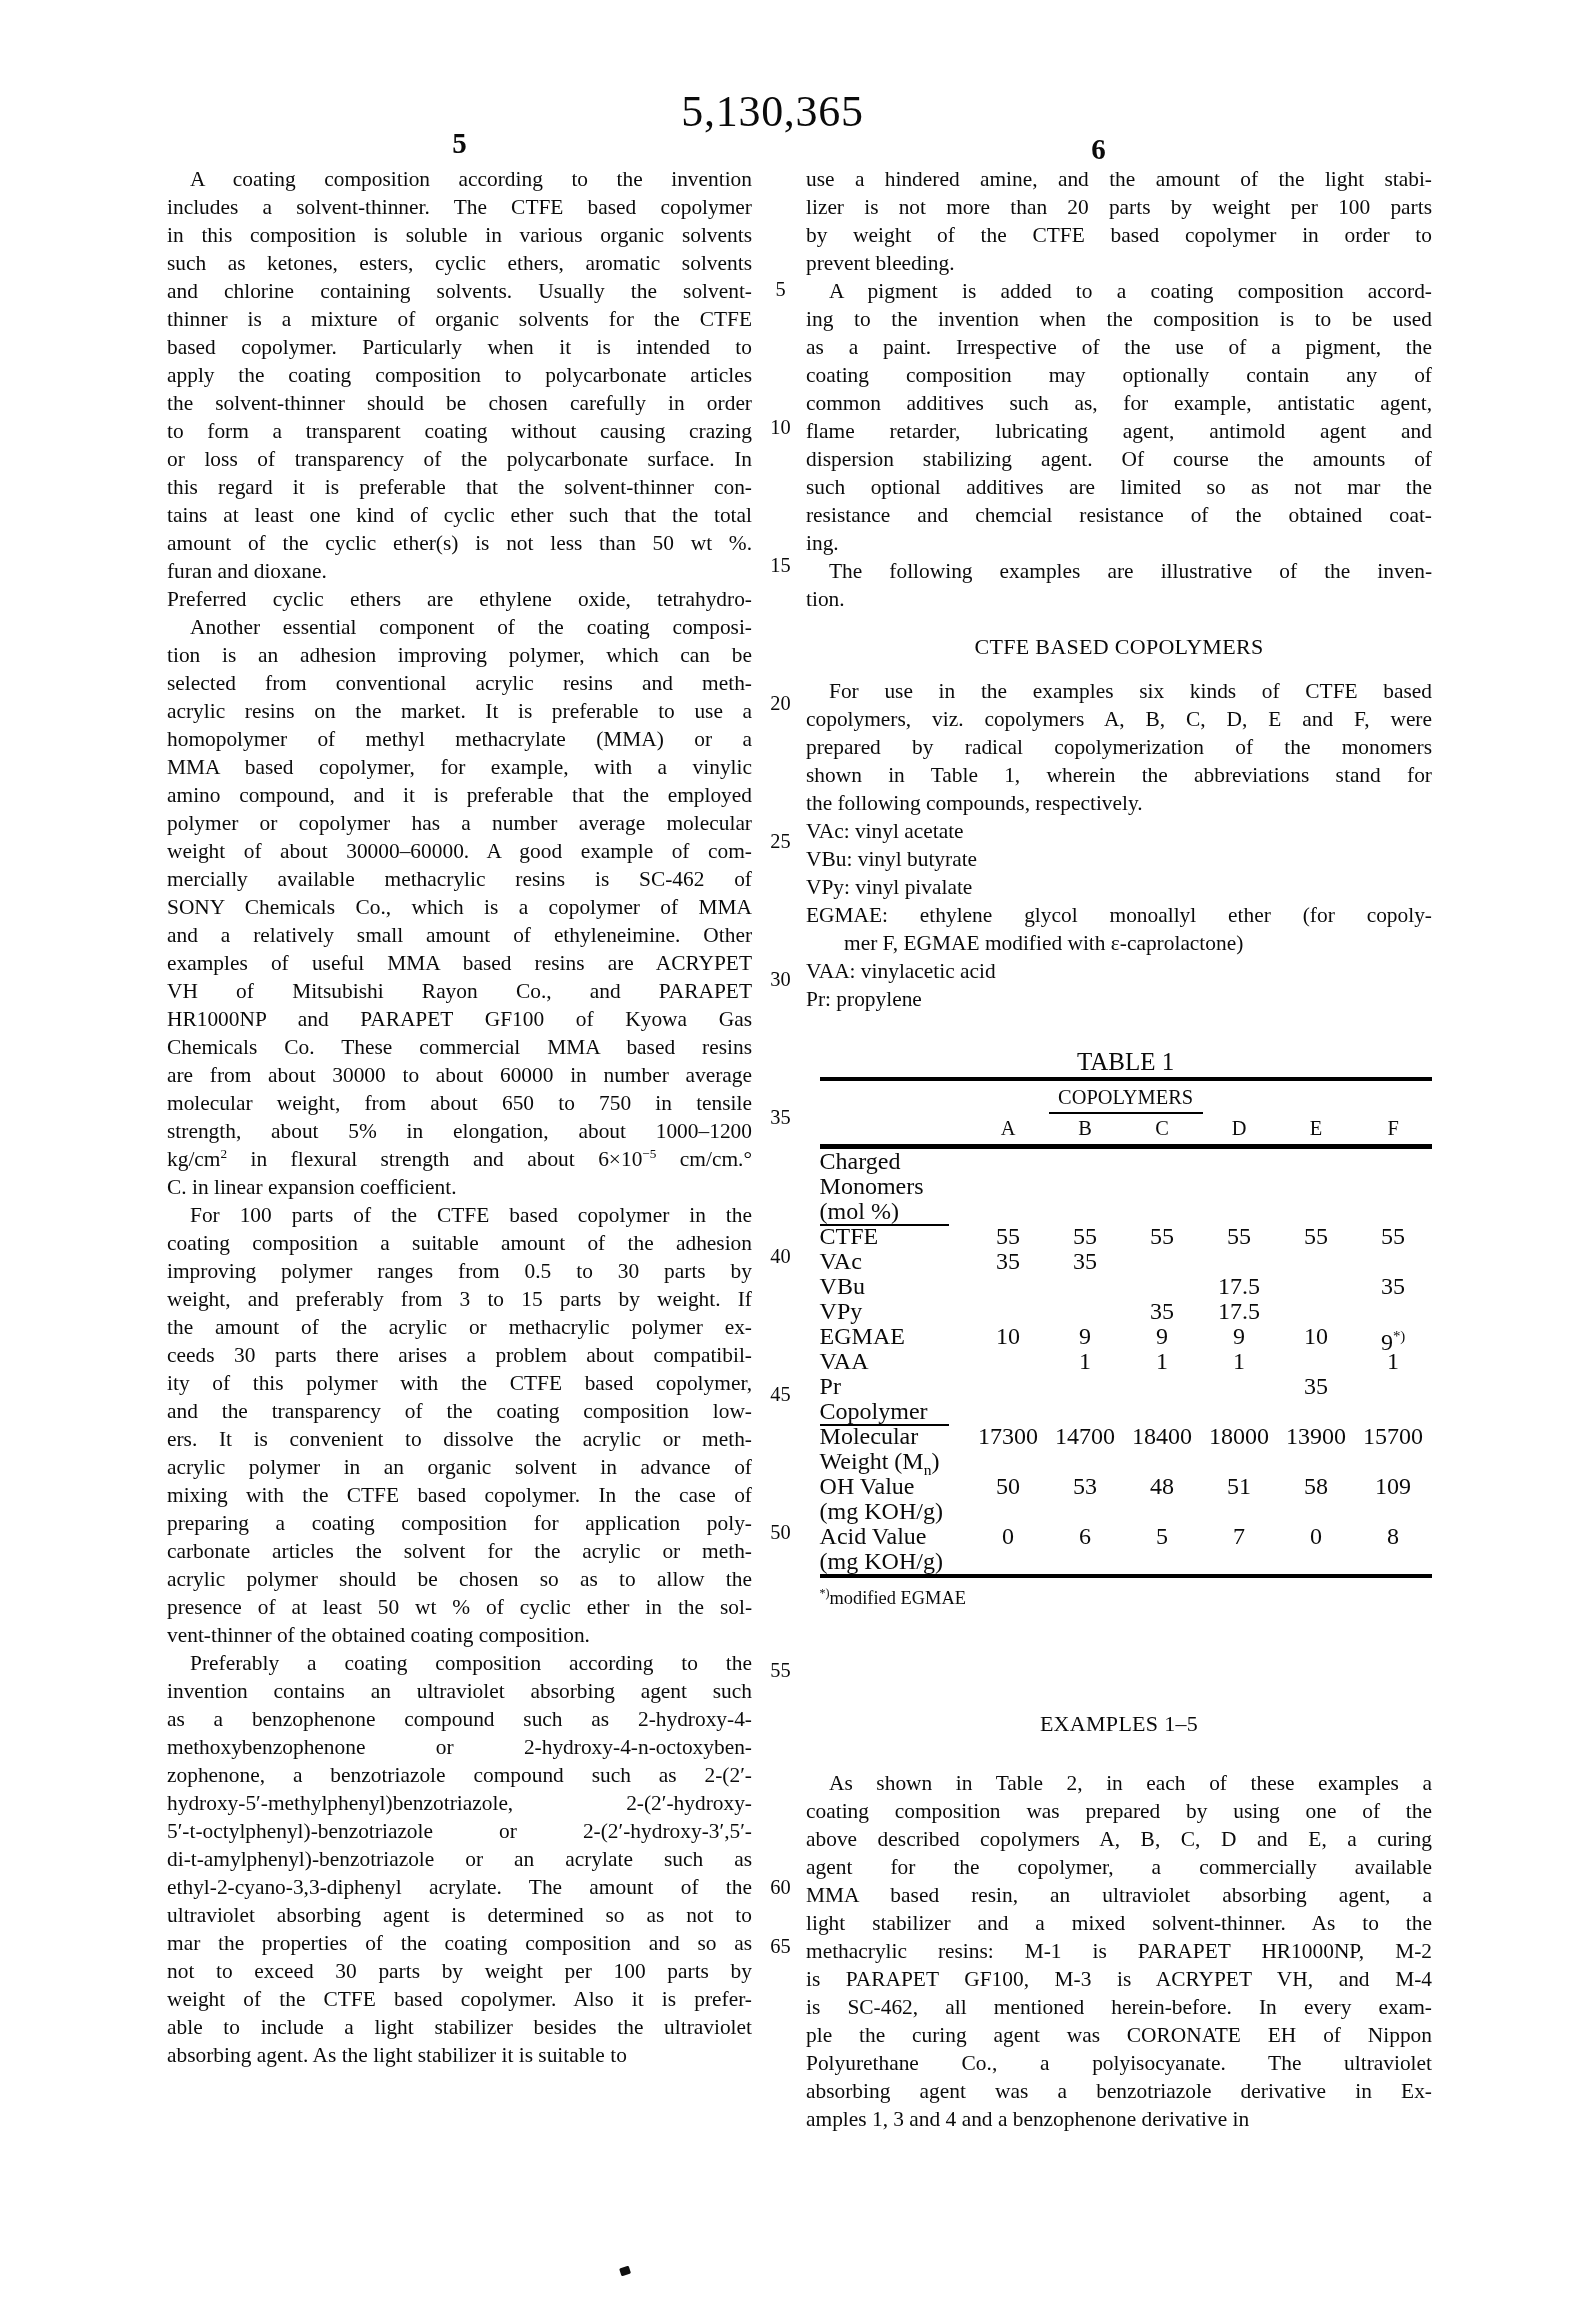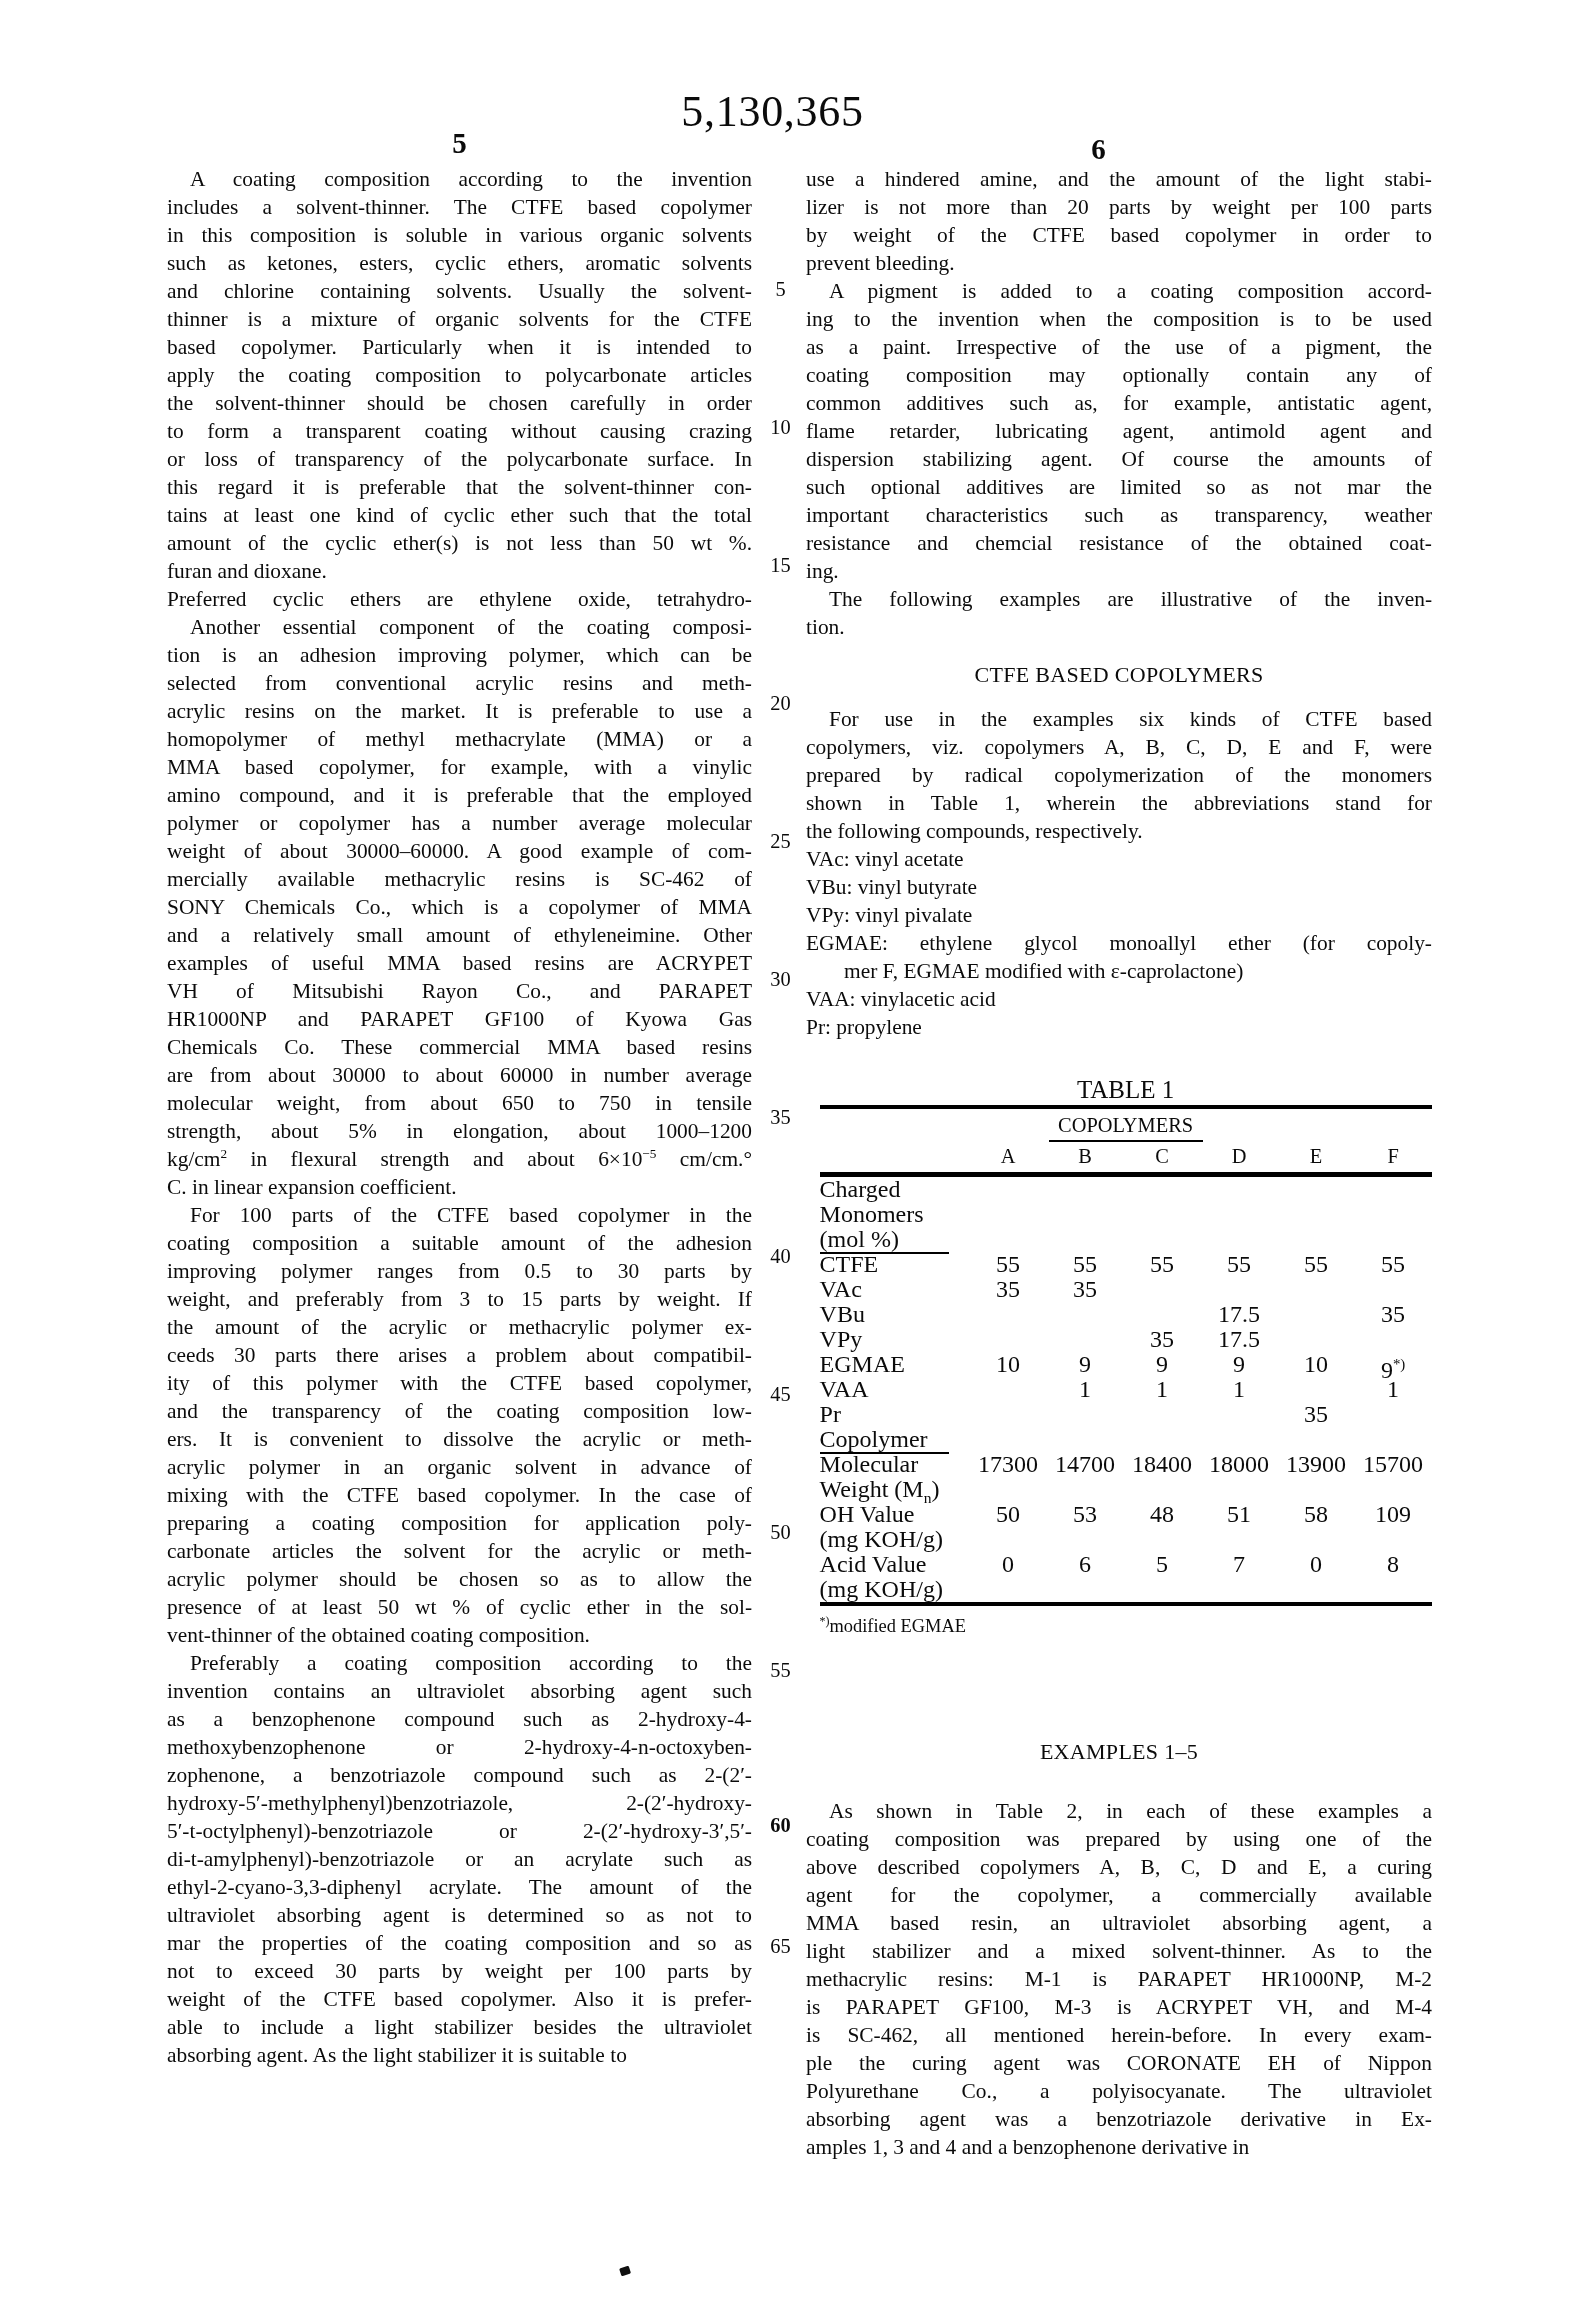--- a/index.html
+++ b/index.html
@@ -81,21 +81,21 @@
       <div class="gnum" style="top: 414px;">10</div>
       <div class="gnum" style="top: 552px;">15</div>
       <div class="gnum" style="top: 690px;">20</div>
       <div class="gnum" style="top: 828px;">25</div>
       <div class="gnum" style="top: 966px;">30</div>
       <div class="gnum" style="top: 1104px;">35</div>
       <div class="gnum" style="top: 1243px;">40</div>
       <div class="gnum" style="top: 1381px;">45</div>
       <div class="gnum" style="top: 1519px;">50</div>
       <div class="gnum" style="top: 1657px;">55</div>
-      <div class="gnum" style="top: 1812px; font-weight: bold;">60</div>
+      <div class="gnum" style="top: 1874px;">60</div>
       <div class="gnum" style="top: 1933px;">65</div>
     </div>
 
   <div id="left-col" class="col">
       <div class="tl i">A coating composition according to the invention</div>
       <div class="tl">includes a solvent-thinner. The CTFE based copolymer</div>
       <div class="tl">in this composition is soluble in various organic solvents</div>
       <div class="tl">such as ketones, esters, cyclic ethers, aromatic solvents</div>
       <div class="tl">and chlorine containing solvents. Usually the solvent-</div>
       <div class="tl">thinner is a mixture of organic solvents for the CTFE</div>
@@ -170,21 +170,20 @@
         <div class="tl">by weight of the CTFE based copolymer in order to</div>
         <div class="tl e">prevent bleeding.</div>
         <div class="tl i">A pigment is added to a coating composition accord-</div>
         <div class="tl">ing to the invention when the composition is to be used</div>
         <div class="tl">as a paint. Irrespective of the use of a pigment, the</div>
         <div class="tl">coating composition may optionally contain any of</div>
         <div class="tl">common additives such as, for example, antistatic agent,</div>
         <div class="tl">flame retarder, lubricating agent, antimold agent and</div>
         <div class="tl">dispersion stabilizing agent. Of course the amounts of</div>
         <div class="tl">such optional additives are limited so as not mar the</div>
-        <div class="tl">important characteristics such as transparency, weather</div>
         <div class="tl">resistance and chemcial resistance of the obtained coat-</div>
         <div class="tl e">ing.</div>
         <div class="tl i">The following examples are illustrative of the inven-</div>
         <div class="tl e">tion.</div>
       </div>
     <div class="sec-heading">CTFE BASED COPOLYMERS</div>
     <div id="rc-s1">
         <div class="tl i">For use in the examples six kinds of CTFE based</div>
         <div class="tl">copolymers, viz. copolymers A, B, C, D, E and F, were</div>
         <div class="tl">prepared by radical copolymerization of the monomers</div>

